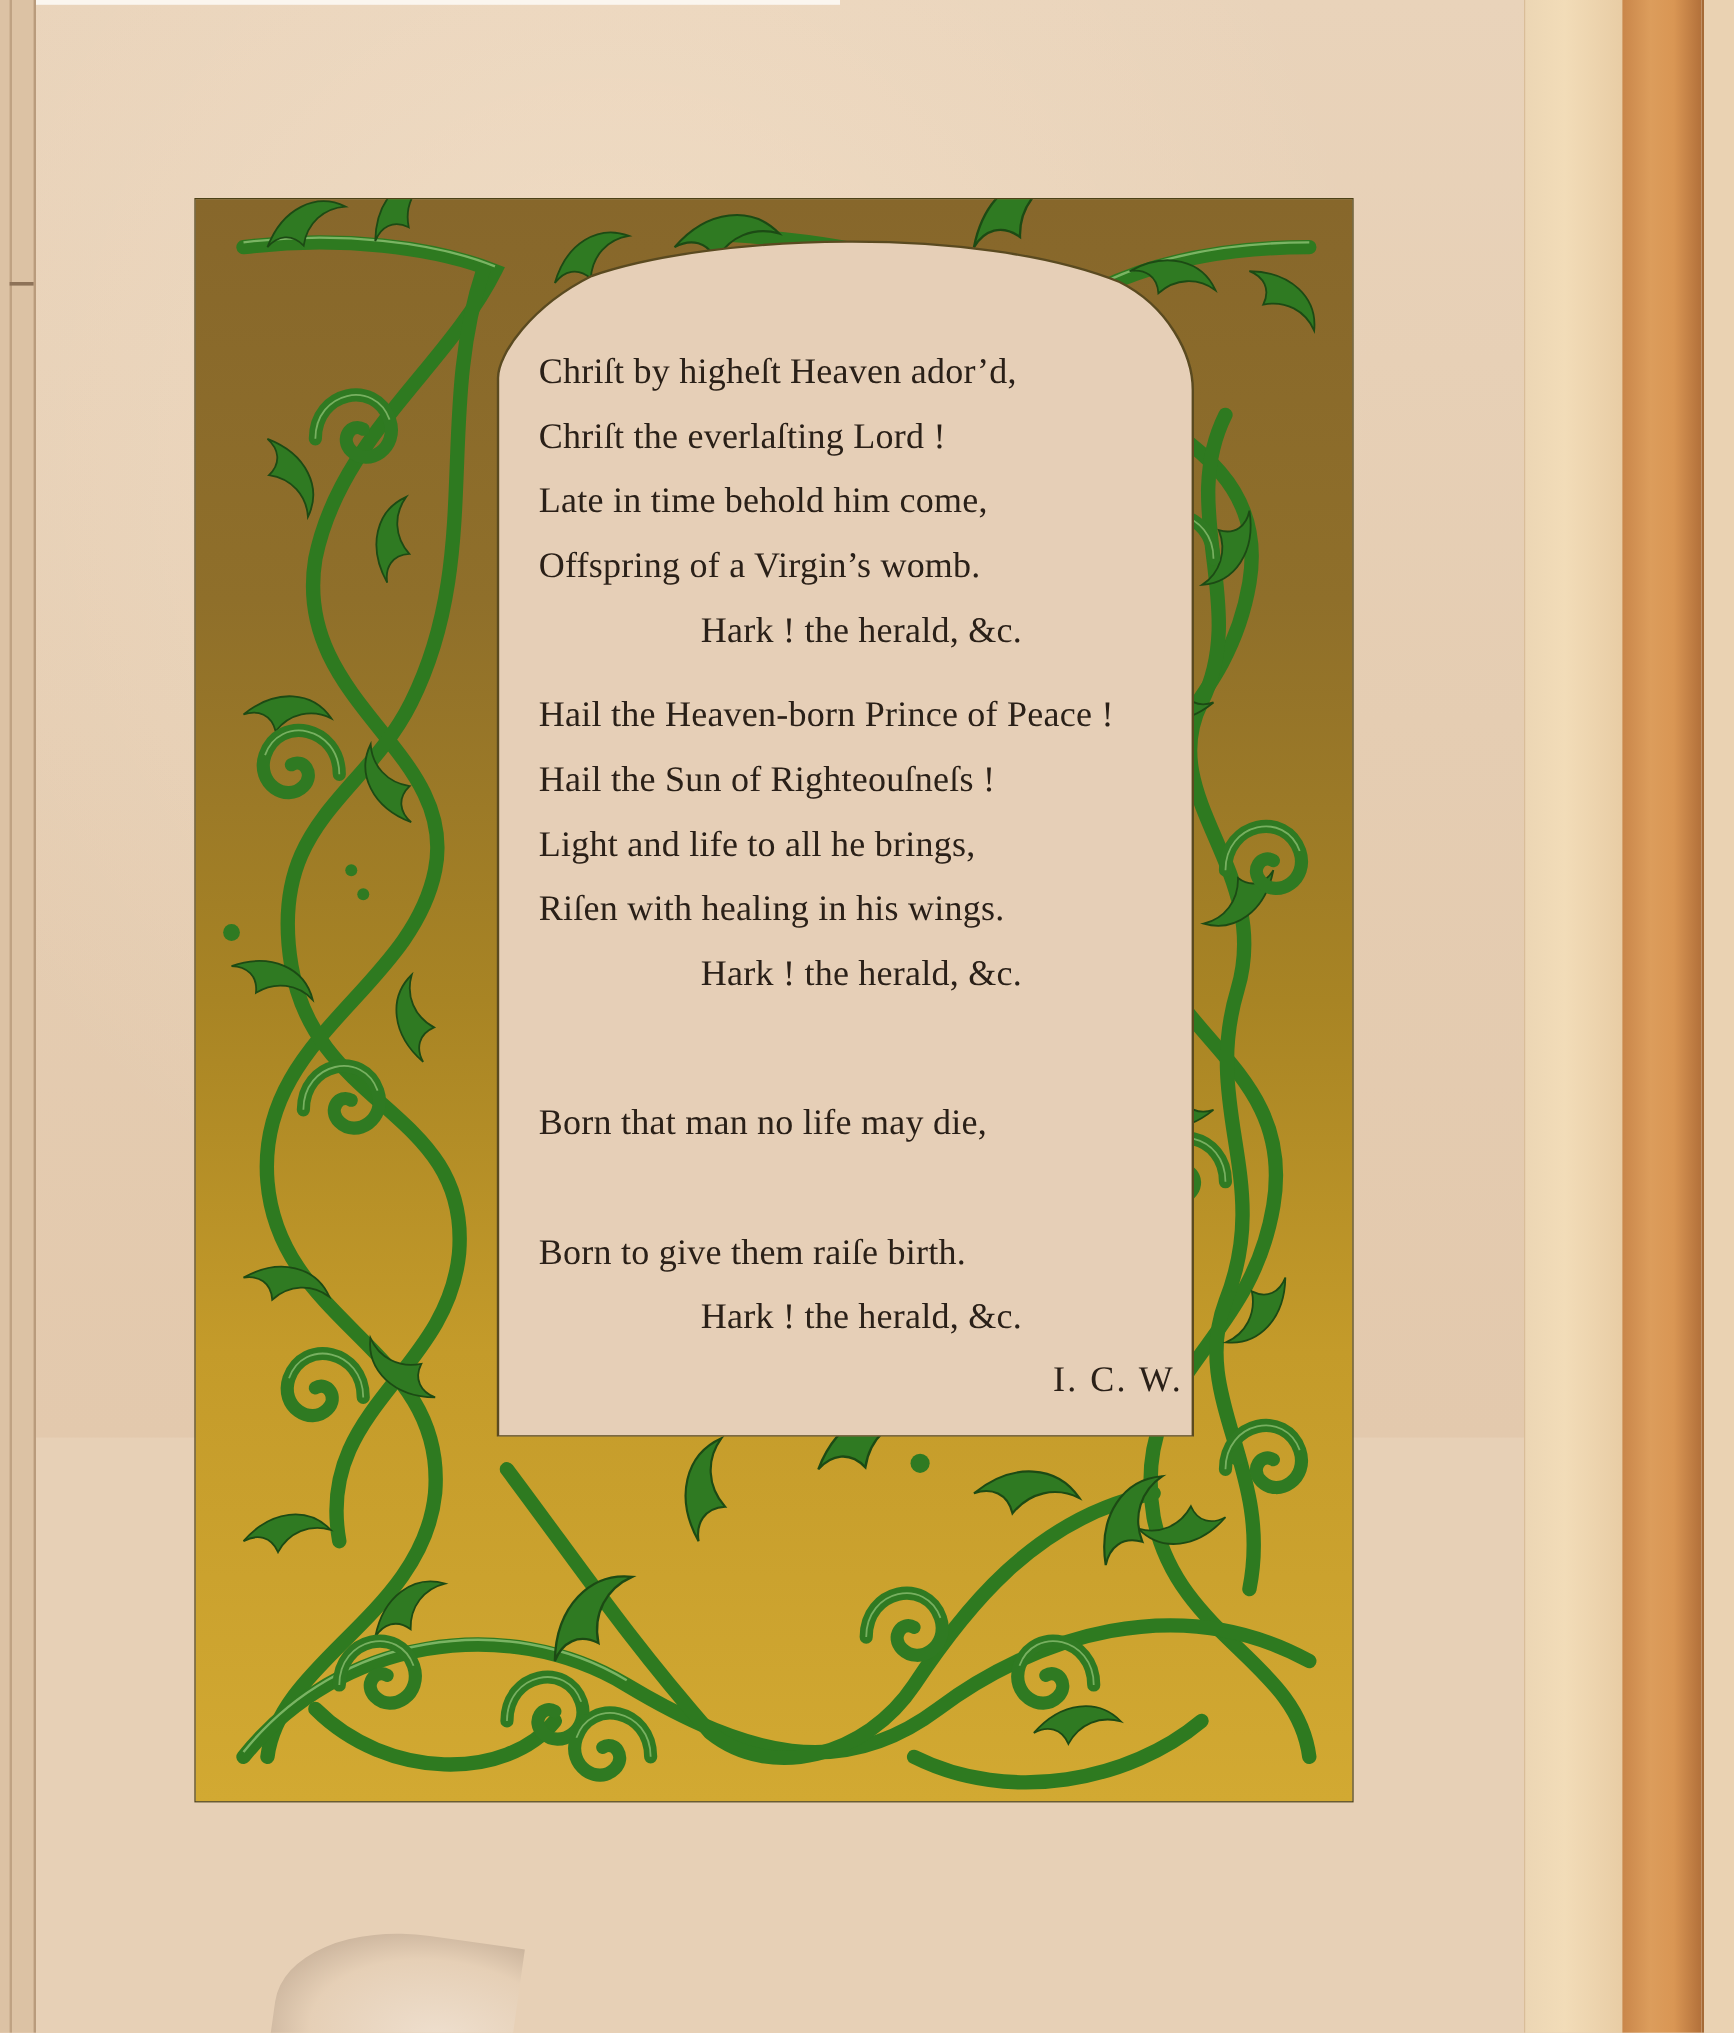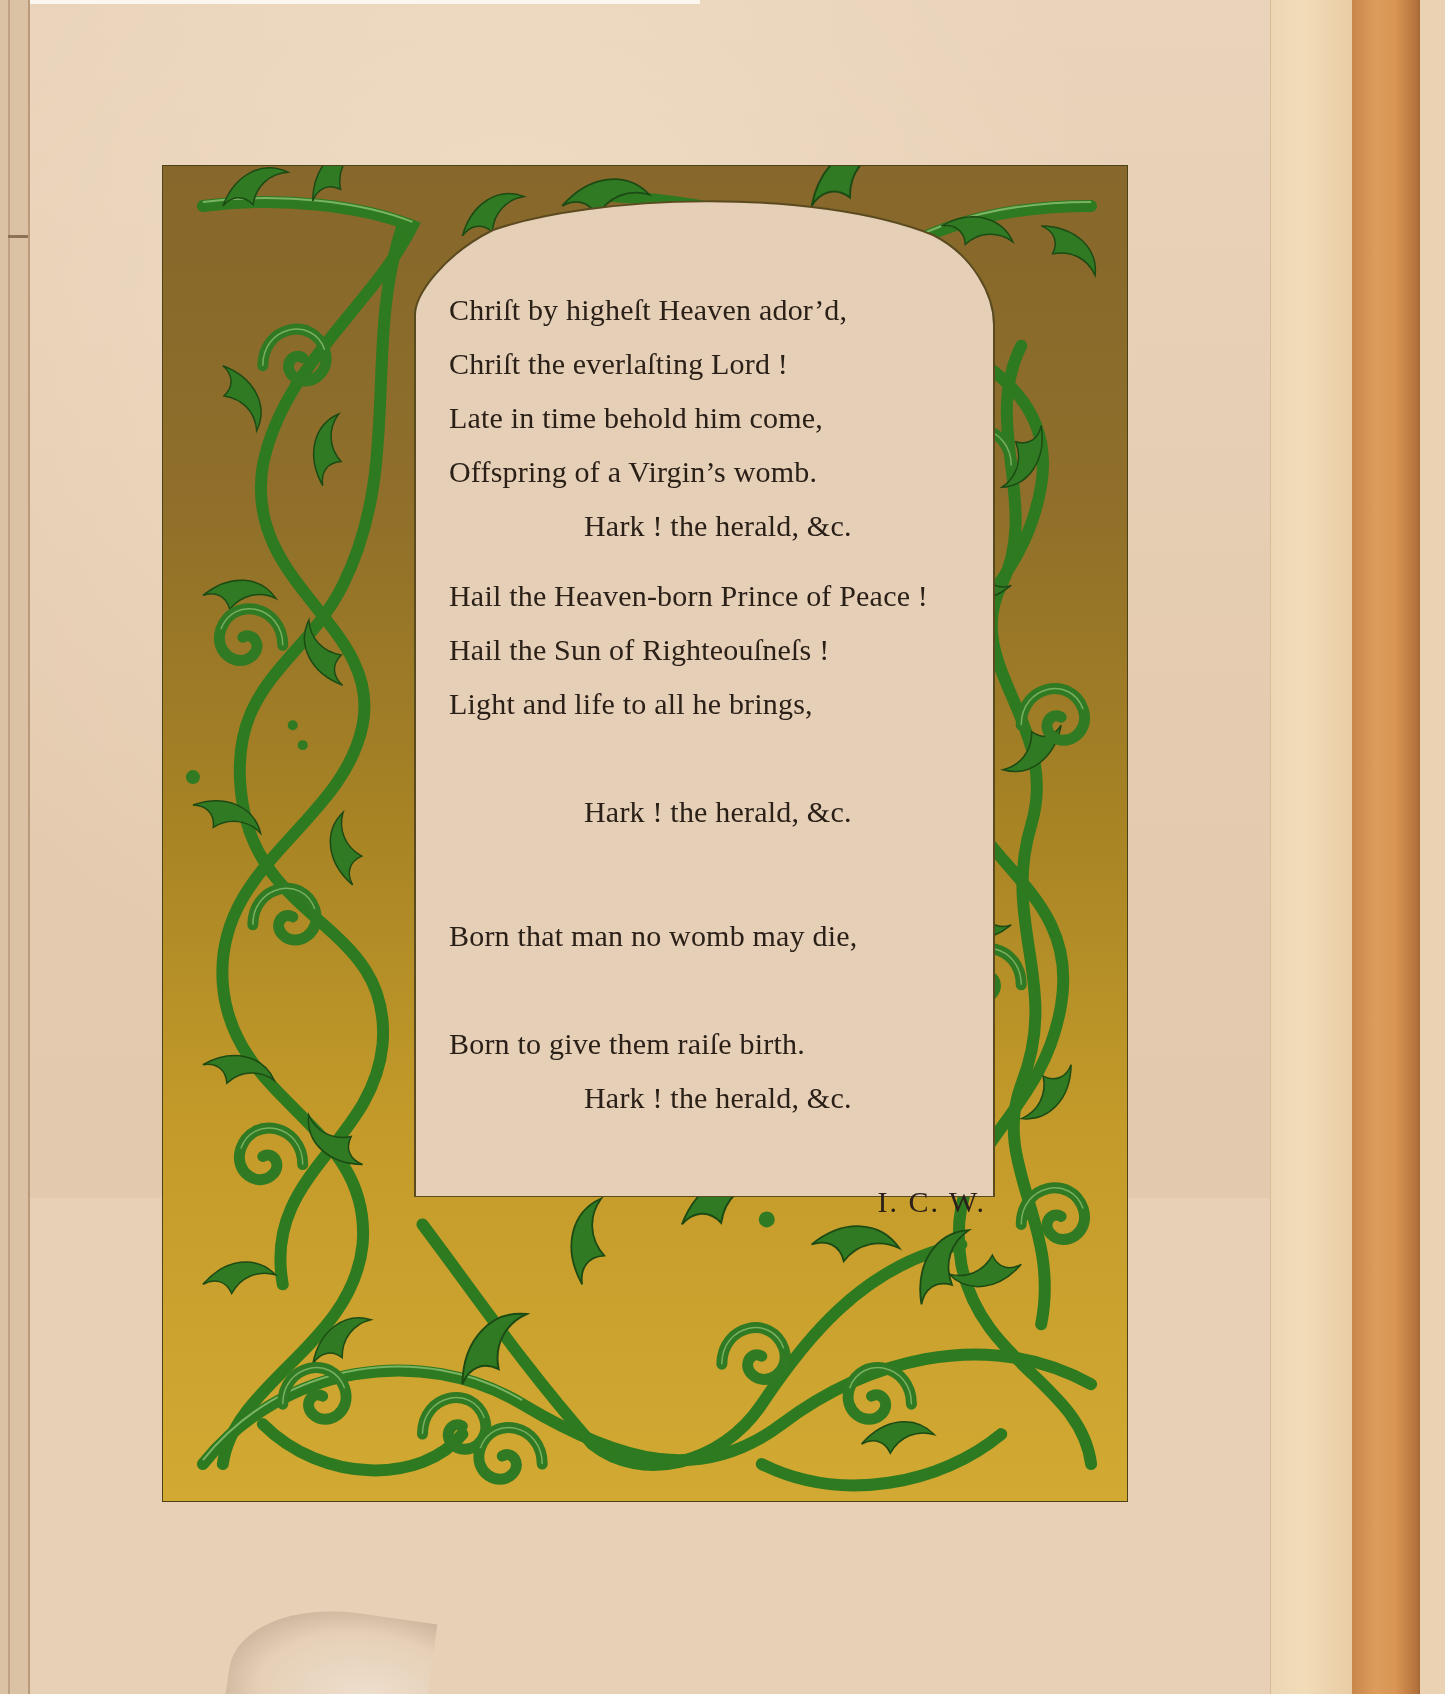--- a/index.html
+++ b/index.html
@@ -132,27 +132,28 @@
     <div class="verse">
       <div class="line" style="top:98px">Chriſt by higheſt Heaven ador’d,</div>
       <div class="line" style="top:152px">Chriſt the everlaſting Lord !</div>
       <div class="line" style="top:206px">Late in time behold him come,</div>
       <div class="line" style="top:260px">Offspring of a Virgin’s womb.</div>
       <div class="line refrain" style="top:314px">Hark !  the herald, &amp;c.</div>
 
       <div class="line" style="top:384px">Hail the Heaven-born Prince of Peace !</div>
       <div class="line" style="top:492px">Light and life to all he brings,</div>
       <div class="line" style="top:438px">Hail the Sun of Righteouſneſs !</div>
+      <div class="line" style="top:546px">Riſen with healing in his wings.</div>
       <div class="line refrain" style="top:600px">Hark !  the herald, &amp;c.</div>
 
-      <div class="line" style="top:724px">Born that man no womb may die,</div>
+      <div class="line" style="top:724px">Born that man no life may die,</div>
       <div class="line" style="top:832px">Born to give them raiſe birth.</div>
       <div class="line refrain" style="top:886px">Hark !  the herald, &amp;c.</div>
 
-      <div class="attrib" style="top:990px">I. C. W.</div>
+      <div class="attrib" style="top:938px">I. C. W.</div>
     </div>
   </div>
 
   <div class="page-curl"></div>
 </div>
 
 <div class="edge-cream"></div>
 <div class="edge-spine"></div>
 <div class="edge-outer"></div>
 

